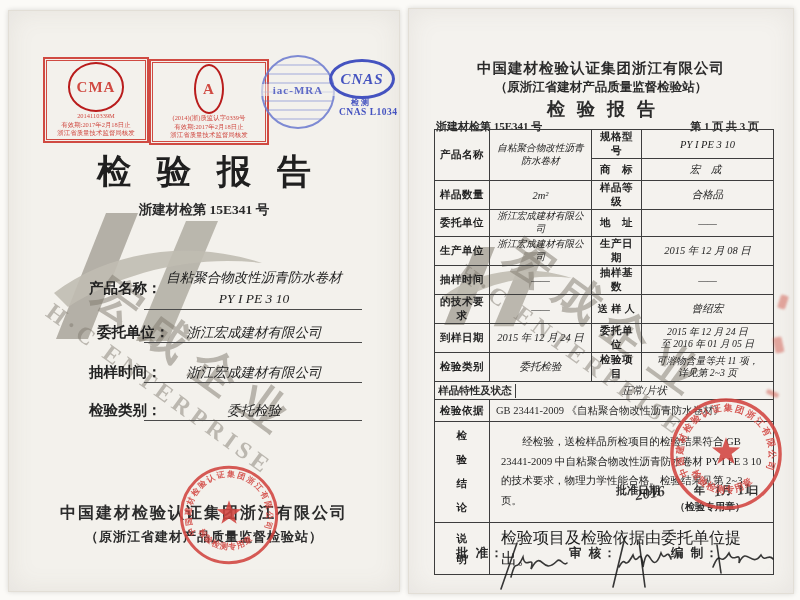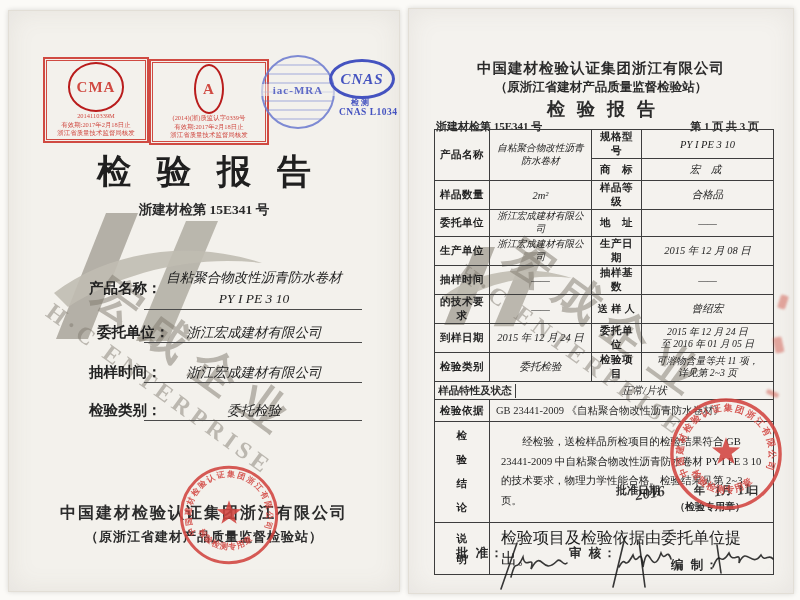--- a/index.html
+++ b/index.html
@@ -306,21 +306,21 @@
     <svg class="sig-svg" style="left:82px;top:0px;" width="80" height="52" viewBox="0 0 80 52">
       <path d="M10,50 L26,4"></path>
       <path d="M20,38 C26,16 24,36 32,18 C34,32 44,14 40,30 C52,8 50,38 66,22 C70,18 72,28 76,24"></path>
     </svg>
     <div class="sig-label" style="left:160px;top:6px;">审 核：</div>
     <svg class="sig-svg" style="left:196px;top:-6px;" width="72" height="58" viewBox="0 0 72 58">
       <path d="M8,54 L20,4"></path>
       <path d="M14,34 C22,20 18,40 28,22 C32,36 36,10 38,34 C44,2 46,48 56,20 C60,30 62,14 66,26"></path>
       <path d="M34,8 L40,54"></path>
     </svg>
-    <div class="sig-label" style="left:262px;top:6px;margin-top:12px;">编 制：</div>
+    <div class="sig-label" style="left:262px;top:6px;">编 制：</div>
     <svg class="sig-svg" style="left:298px;top:-2px;" width="70" height="42" viewBox="0 0 70 42">
       <path d="M6,30 C14,10 12,32 22,16 C26,28 34,12 32,26 C40,8 44,32 54,18 C58,26 62,16 66,22"></path>
       <path d="M10,8 L14,36"></path>
     </svg>
   </div>
 
   <div class="smudge" style="right:6px;top:286px;width:8px;height:14px;transform:rotate(18deg);"></div>
   <div class="smudge" style="right:10px;top:328px;width:9px;height:16px;transform:rotate(-12deg);"></div>
   <div class="smudge" style="right:14px;top:382px;width:13px;height:5px;transform:rotate(24deg);"></div>
 </div>

